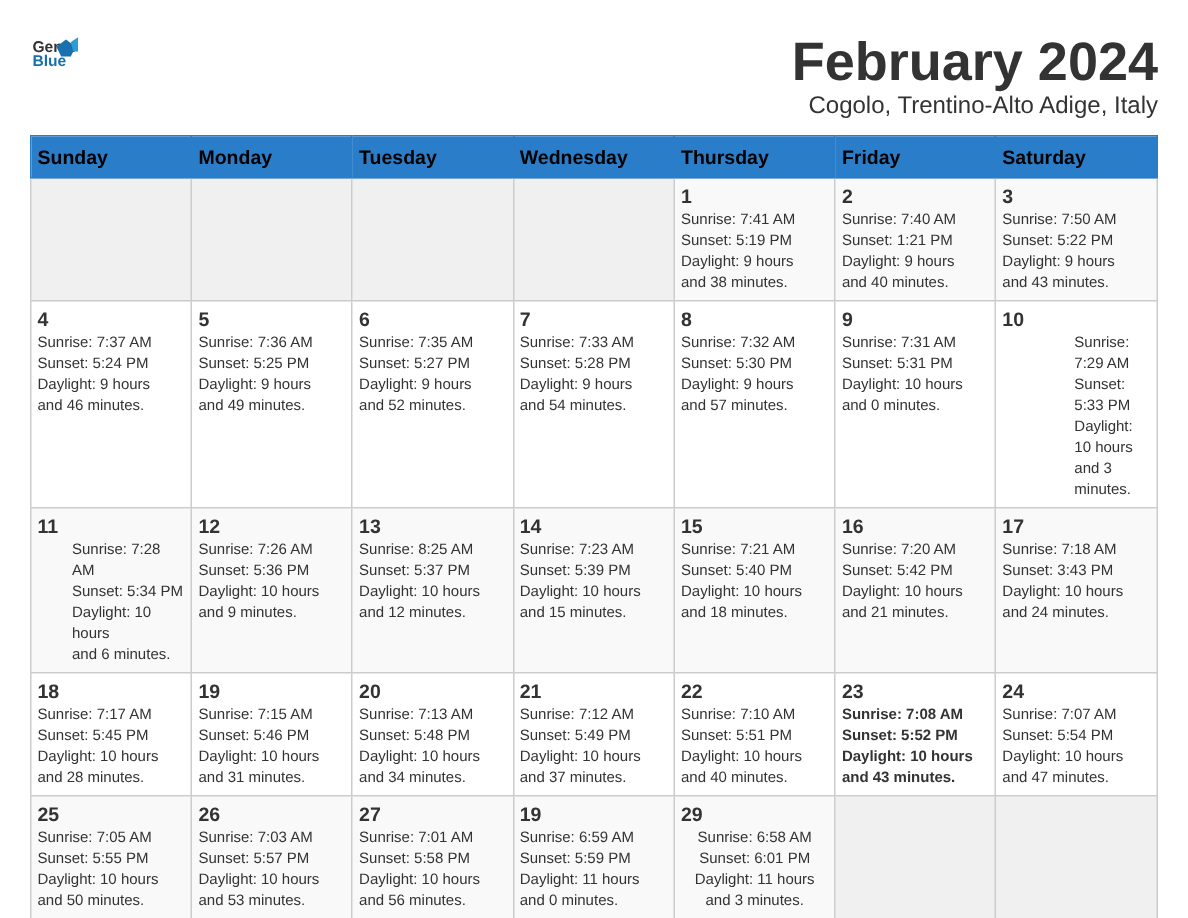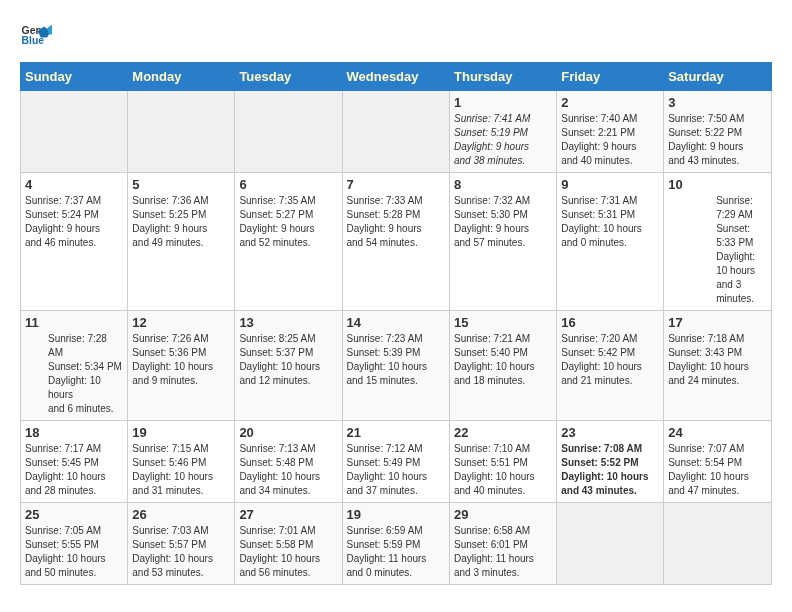--- a/index.html
+++ b/index.html
@@ -37,21 +37,21 @@
       font-size: 16px;
       color: #333;
     }
     table {
       width: 100%;
       border-collapse: collapse;
       font-size: 11px;
     }
     thead tr th {
       background-color: #2a7dc9;
-      color: #fef9c3;
+      color: #000000;
       padding: 6px 4px;
       text-align: left;
       font-size: 13px;
       font-weight: bold;
       border: 1px solid #2a7dc9;
     }
     tbody tr td {
       border: 1px solid #ccc;
       padding: 4px;
       vertical-align: top;
@@ -84,20 +84,24 @@
 <body>
 
 <div class="header-area">
   <div class="logo">
     <svg class="logo-icon" viewBox="0 0 40 40" width="40" height="40">
       <text x="2" y="18" font-size="13" font-weight="bold" fill="#333">General</text>
       <text x="2" y="30" font-size="13" font-weight="bold" fill="#1a6faf">Blue</text>
       <polygon points="30,8 38,14 34,22 26,22 22,14" fill="#1a6faf"></polygon>
       <polygon points="34,10 40,6 40,18 36,18" fill="#2a9fd6"></polygon>
     </svg>
+  </div>
+  <div class="title-area">
+    <div class="main-title">February 2024</div>
+    <div class="subtitle">Cogolo, Trentino-Alto Adige, Italy</div>
   </div>
 </div>
 
 <table>
   <thead>
     <tr>
       <th>Sunday</th>
       <th>Monday</th>
       <th>Tuesday</th>
       <th>Wednesday</th>
@@ -107,29 +111,29 @@
     </tr>
   </thead>
   <tbody id="calendar-body">
   <tr>
         <td class="empty-cell"></td>
         <td class="empty-cell"></td>
         <td class="empty-cell"></td>
         <td class="empty-cell"></td>
         <td>
           <div class="day-number">1</div>
-          <div class="day-info" style="white-space: pre-line; font-style: italic;">Sunrise: 7:41 AM
+          <div class="day-info" style="white-space: pre-line;">Sunrise: 7:41 AM
 Sunset: 5:19 PM
 Daylight: 9 hours
 and 38 minutes.</div>
         </td>
         <td>
           <div class="day-number">2</div>
           <div class="day-info" style="white-space: pre-line;">Sunrise: 7:40 AM
-Sunset: 2:21 PM
+Sunset: 1:21 PM
 Daylight: 9 hours
 and 40 minutes.</div>
         </td>
         <td>
           <div class="day-number">3</div>
           <div class="day-info" style="white-space: pre-line;">Sunrise: 7:50 AM
 Sunset: 5:22 PM
 Daylight: 9 hours
 and 43 minutes.</div>
         </td>
@@ -311,21 +315,21 @@
         </td>
         <td>
           <div class="day-number">19</div>
           <div class="day-info" style="white-space: pre-line;">Sunrise: 6:59 AM
 Sunset: 5:59 PM
 Daylight: 11 hours
 and 0 minutes.</div>
         </td>
         <td>
           <div class="day-number">29</div>
-          <div class="day-info" style="white-space: pre-line;">Sunrise: 6:58 AM
+          <div class="day-info" style="white-space: pre-line; text-align: center;">Sunrise: 6:58 AM
 Sunset: 6:01 PM
 Daylight: 11 hours
 and 3 minutes.</div>
         </td>
         <td class="empty-cell"></td>
         <td class="empty-cell"></td>
       </tr>
     </tbody>
 </table>
 

